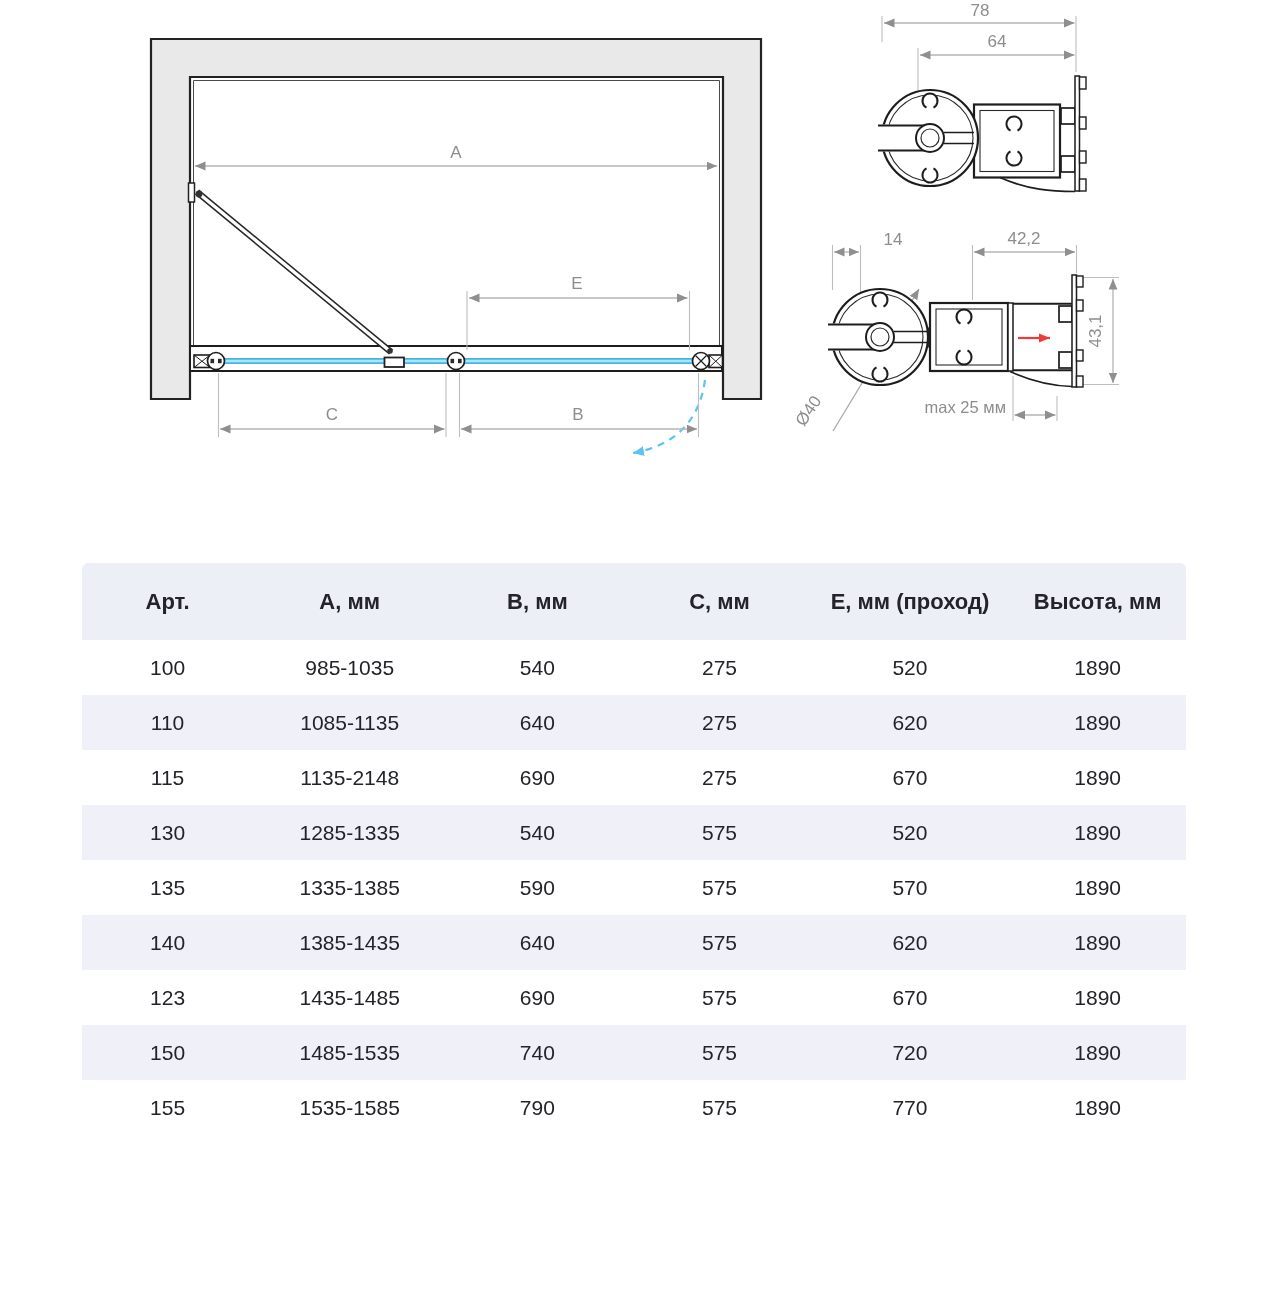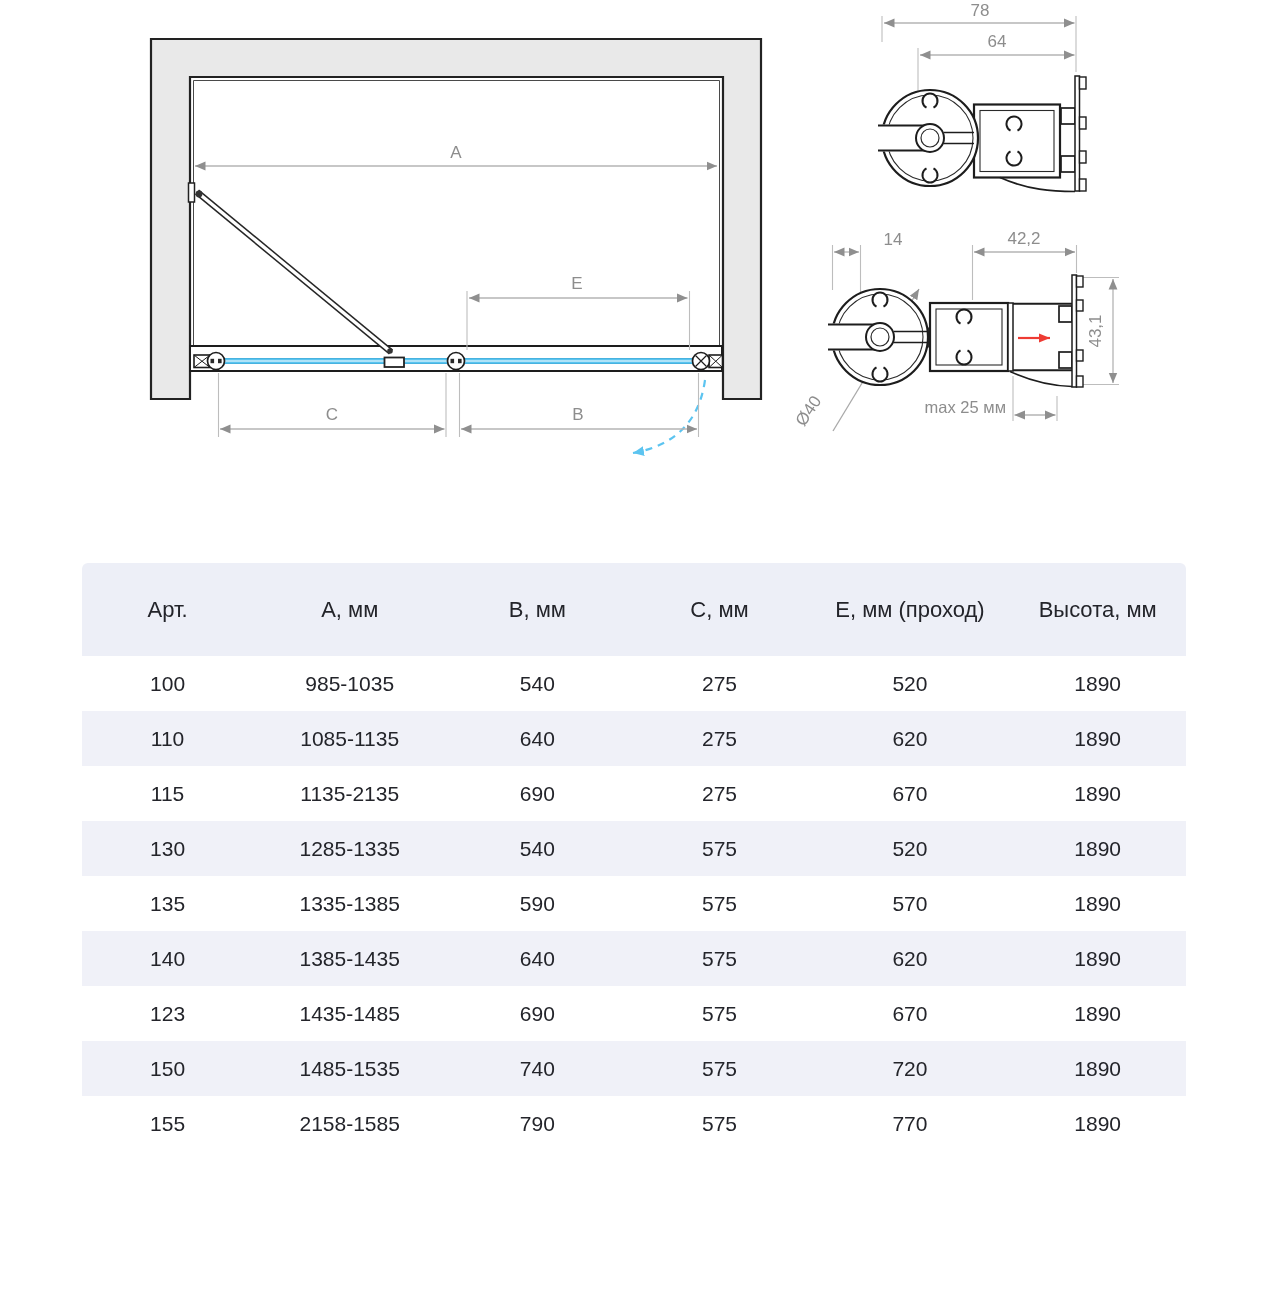--- a/index.html
+++ b/index.html
@@ -6,21 +6,21 @@
   body{width:1270px;height:1299px;position:relative;font-family:"Liberation Sans",sans-serif;overflow:hidden;}
   #drawing-layer{position:absolute;left:0;top:0;}
   svg text{font-family:"Liberation Sans","DejaVu Sans",sans-serif;}
   .dim-label{font-size:17px;fill:#8d8d8d;}
   .dim-label-sm{font-size:16.5px;fill:#8d8d8d;}
   .dimline{stroke:#b4b4b4;stroke-width:1.3;fill:none;}
   .extline{stroke:#bdbdbd;stroke-width:1.1;fill:none;}
   .prof{stroke:#1d1d1d;stroke-width:2.2;fill:#ffffff;}
   .prof-thin{stroke:#2a2a2a;stroke-width:1.1;fill:none;}
   #spec-table{position:absolute;left:82px;top:563px;width:1104px;border-collapse:collapse;table-layout:fixed;}
-  #spec-table thead th{background:#edeff7;height:77px;font-size:22px;font-weight:400;color:#23242a;text-align:center;vertical-align:middle;padding:8px;}
+  #spec-table thead th{background:#edeff7;height:77px;font-size:22px;font-weight:700;color:#23242a;text-align:center;vertical-align:middle;padding:0;}
   #spec-table thead th:first-child{border-radius:6px 0 0 0;}
   #spec-table thead th:last-child{border-radius:0 6px 0 0;}
   #spec-table tbody td{height:55px;font-size:21px;font-weight:400;color:#23242a;text-align:center;vertical-align:middle;padding:0;}
   #spec-table tbody tr:nth-child(even) td{background:#f0f1f8;}
 </style>
 </head>
 <body>
 
 <svg id="drawing-layer" width="1270" height="545" viewBox="0 0 1270 545">
   <defs>
@@ -262,21 +262,21 @@
       <tr>
         <td>110</td>
         <td>1085-1135</td>
         <td>640</td>
         <td>275</td>
         <td>620</td>
         <td>1890</td>
       </tr>
       <tr>
         <td>115</td>
-        <td>1135-2135</td>
+        <td>1135-2148</td>
         <td>690</td>
         <td>275</td>
         <td>670</td>
         <td>1890</td>
       </tr>
       <tr>
         <td>130</td>
         <td>1285-1335</td>
         <td>540</td>
         <td>575</td>
@@ -310,20 +310,20 @@
       <tr>
         <td>150</td>
         <td>1485-1535</td>
         <td>740</td>
         <td>575</td>
         <td>720</td>
         <td>1890</td>
       </tr>
       <tr>
         <td>155</td>
-        <td>2158-1585</td>
+        <td>1535-1585</td>
         <td>790</td>
         <td>575</td>
         <td>770</td>
         <td>1890</td>
       </tr>
     </tbody>
 </table>
 
 </body></html>

